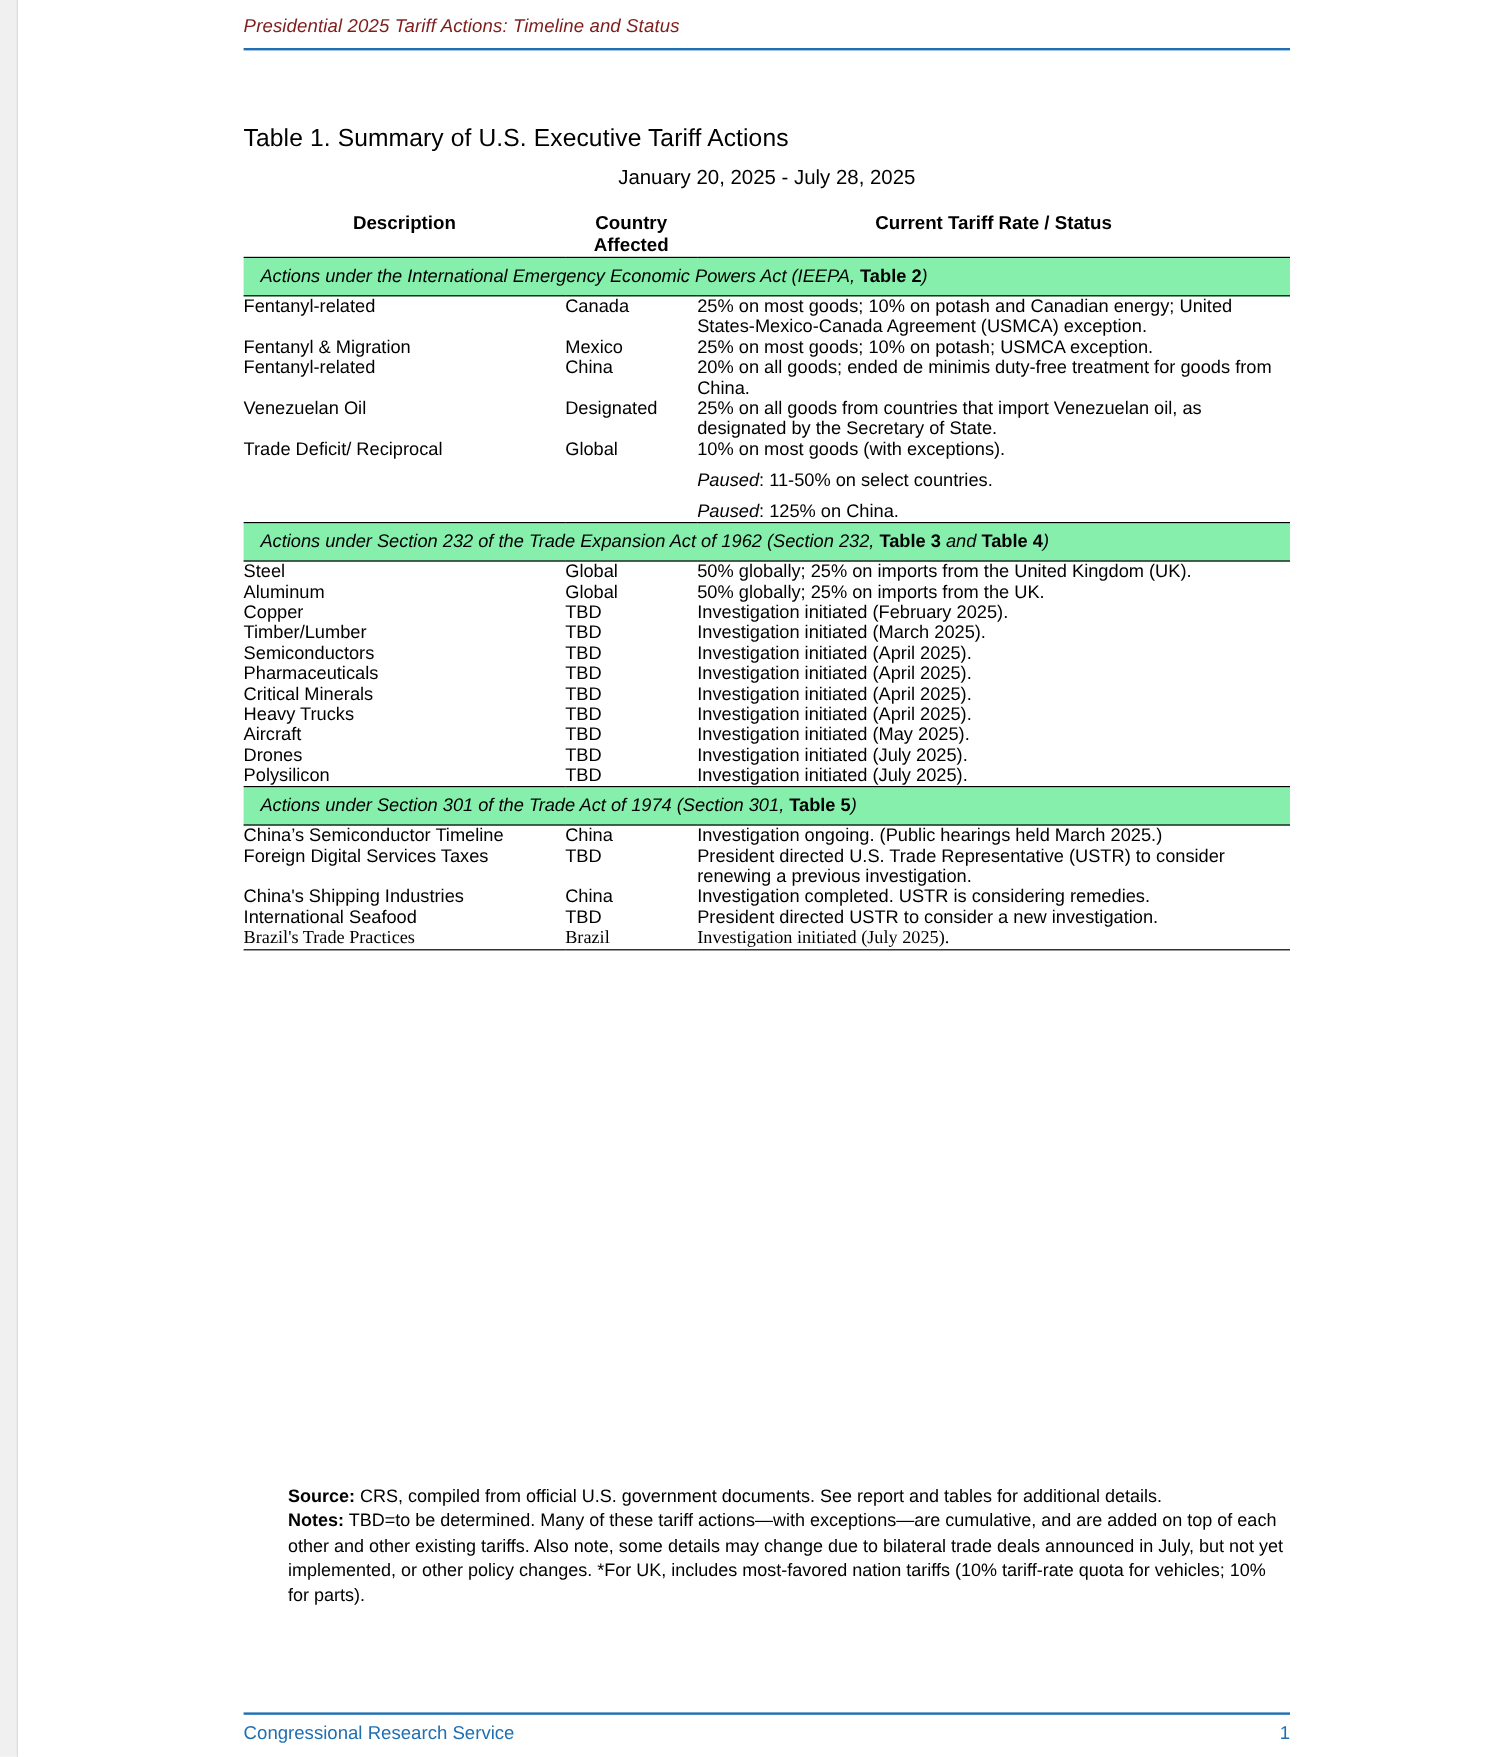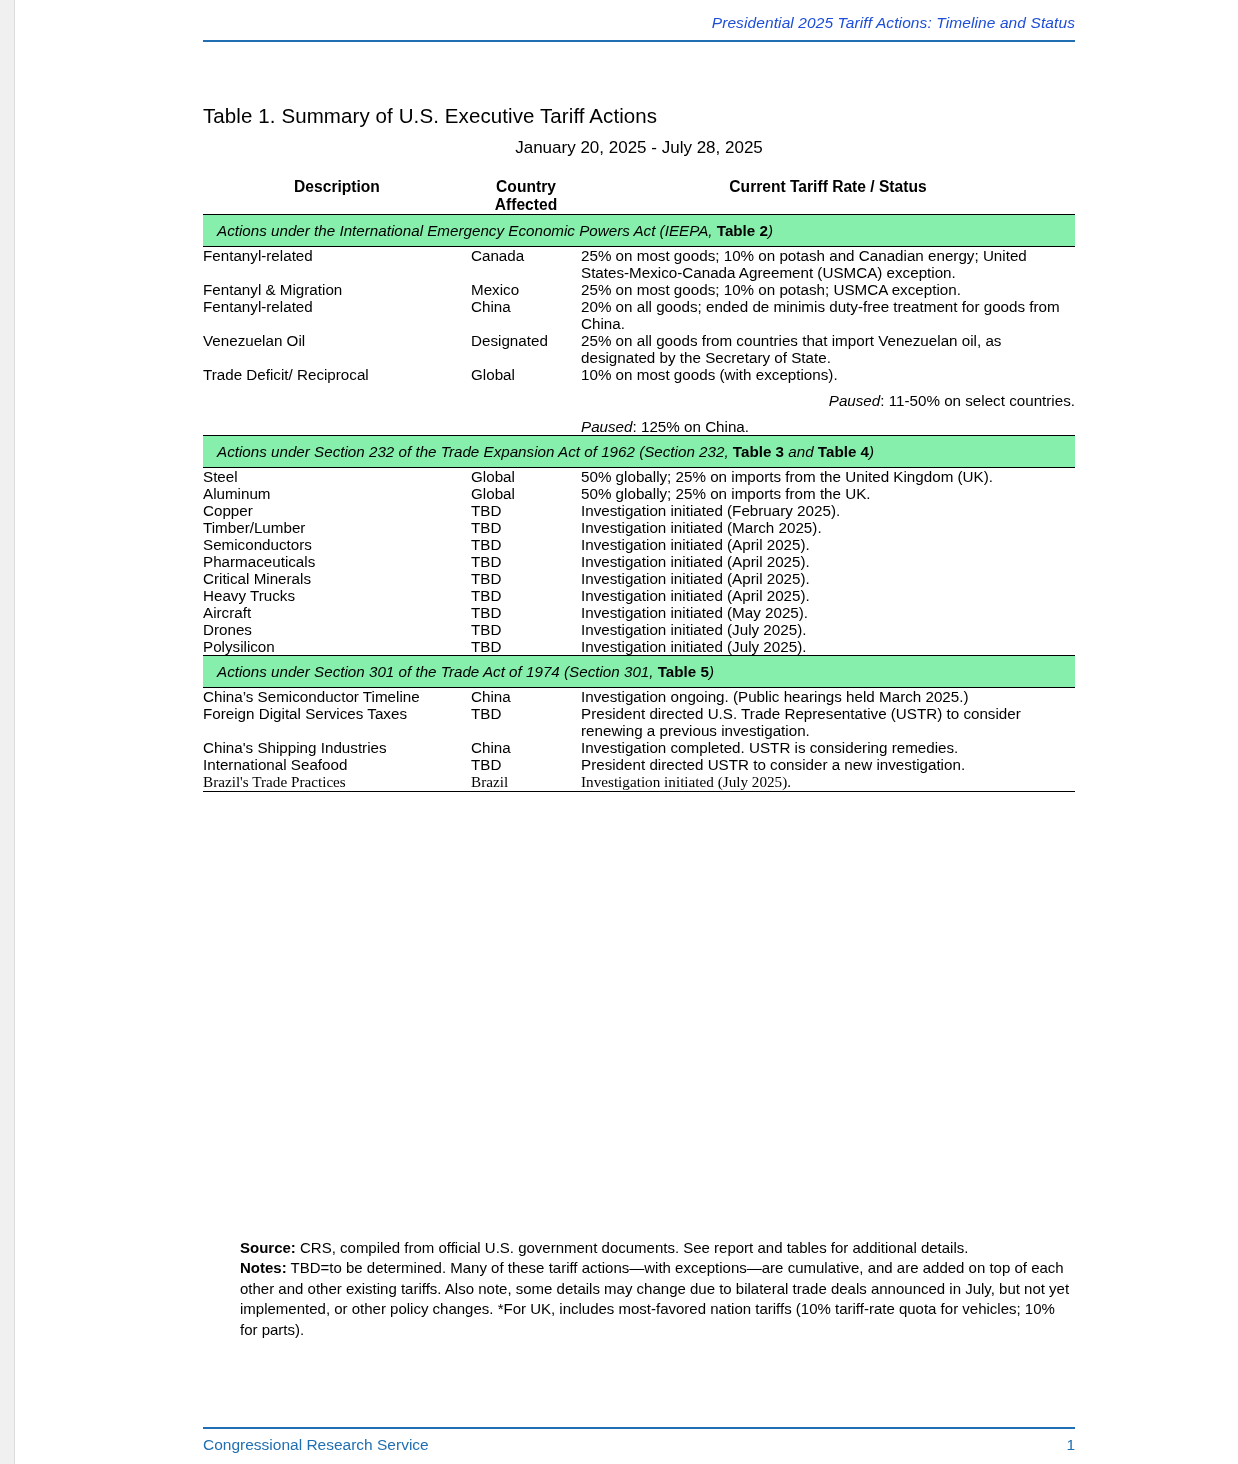--- a/index.html
+++ b/index.html
@@ -29,24 +29,23 @@
     width: 14px; height: 1464px;
     background: #f0f0f0;
     border-right: 1px solid #dcdcdc;
   }
   
   .running-header {
     position: absolute;
     left: 203px;
     top: 14px;
     width: 872px;
-    text-align: right;
     font-style: italic;
     font-size: 15.5px;
-    color: #1d4ed8;
+    color: #7f1d1d;
     letter-spacing: 0.1px;
   }
   .header-rule {
     position: absolute;
     left: 203px;
     top: 40px;
     width: 872px;
     height: 2px;
     background: #1f6fb2;
   }
@@ -201,21 +200,21 @@
             <td class="c-country">Designated</td>
             <td class="c-status">
               <div>25% on all goods from countries that import Venezuelan oil, as designated by the Secretary of State.</div>
             </td>
           </tr>
           <tr>
             <td class="c-desc">Trade Deficit/ Reciprocal</td>
             <td class="c-country">Global</td>
             <td class="c-status">
               <div>10% on most goods (with exceptions).</div>
-              <div style="margin-top: 9px; text-align: right;"><i>Paused</i>: 11-50% on select countries.</div>
+              <div style="margin-top: 9px;"><i>Paused</i>: 11-50% on select countries.</div>
               <div style="margin-top: 9px;"><i>Paused</i>: 125% on China.</div>
             </td>
           </tr>
           <tr class="section">
             <td colspan="3">Actions under Section 232 of the Trade Expansion Act of 1962 (Section 232, <b>Table 3</b> and <b>Table 4</b>)</td>
           </tr>
           <tr>
             <td class="c-desc">Steel</td>
             <td class="c-country">Global</td>
             <td class="c-status">

